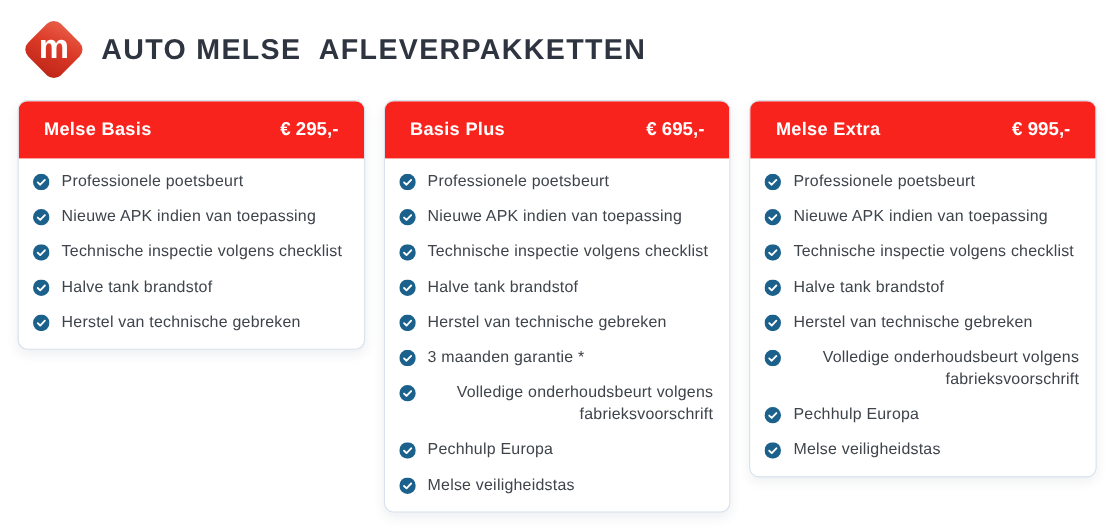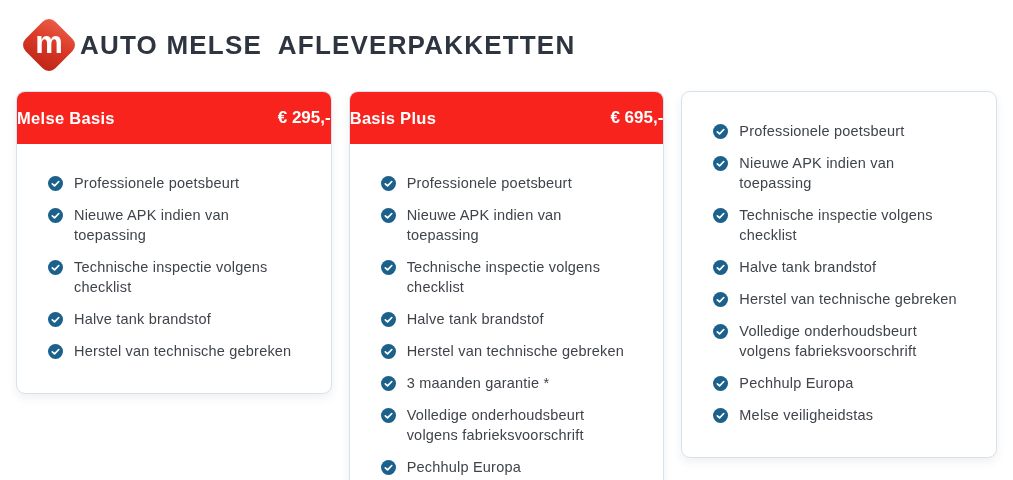--- a/index.html
+++ b/index.html
@@ -42,20 +42,21 @@
     inset: 0;
     display: flex;
     align-items: center;
     justify-content: center;
     color: #ffffff;
     font-size: 31px;
     font-weight: 700;
     padding-bottom: 5px;
   }
   .page-title {
+    margin-left: 12px;
     font-size: 26px;
     font-weight: 700;
     letter-spacing: 1.2px;
     color: #2e3440;
     white-space: pre; 
   }
 
   
   .cards-row {
     display: flex;
@@ -71,35 +72,36 @@
     box-shadow: 0 4px 10px rgba(50, 70, 90, 0.08);
     overflow: hidden;
   }
   .card-header {
     height: 52px;
     background: #f9231e;
     color: #ffffff;
     display: flex;
     align-items: center;
     justify-content: space-between;
-    padding: 0 0;
+    padding: 0 23px;
   }
   .card-title {
     font-weight: 700;
     font-size: 16.5px;
     letter-spacing: 0.3px;
   }
   .card-price {
     font-size: 17px;
     font-weight: 700;
   }
   .feature-list {
     list-style: none;
-    margin: 18px;
+    margin: 0;
     padding: 5px 0 8px 0;
+    text-align: right;
   }
   .feature-item {
     display: flex;
     align-items: flex-start;
     gap: 11px;
     padding: 6px 15px 6px 13px;
     font-size: 14.5px;
     line-height: 20px;
     letter-spacing: 0.2px;
     color: #3f444b;
@@ -263,20 +265,24 @@
             <circle cx="8" cy="8" r="8" fill="#1b618c"></circle>
             <path d="M4.6 8.3 L7 10.6 L11.5 5.9" stroke="#ffffff" stroke-width="1.8" fill="none" stroke-linecap="round" stroke-linejoin="round"></path>
           </svg>
         </span>
         <span class="feature-text">Melse veiligheidstas</span>
       </li>
       </ul>
   </article>
 
   <article class="card">
+    <header class="card-header">
+      <span class="card-title">Melse Extra</span>
+      <span class="card-price">€ 995,-</span>
+    </header>
     <ul class="feature-list">
 
     <li class="feature-item">
         <span class="check-icon">
           <svg viewBox="0 0 16 16" width="15" height="15" aria-hidden="true">
             <circle cx="8" cy="8" r="8" fill="#1b618c"></circle>
             <path d="M4.6 8.3 L7 10.6 L11.5 5.9" stroke="#ffffff" stroke-width="1.8" fill="none" stroke-linecap="round" stroke-linejoin="round"></path>
           </svg>
         </span>
         <span class="feature-text">Professionele poetsbeurt</span>

